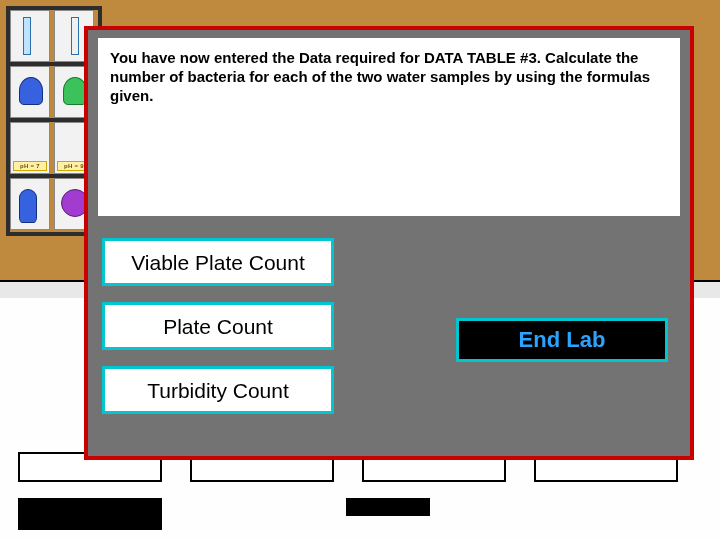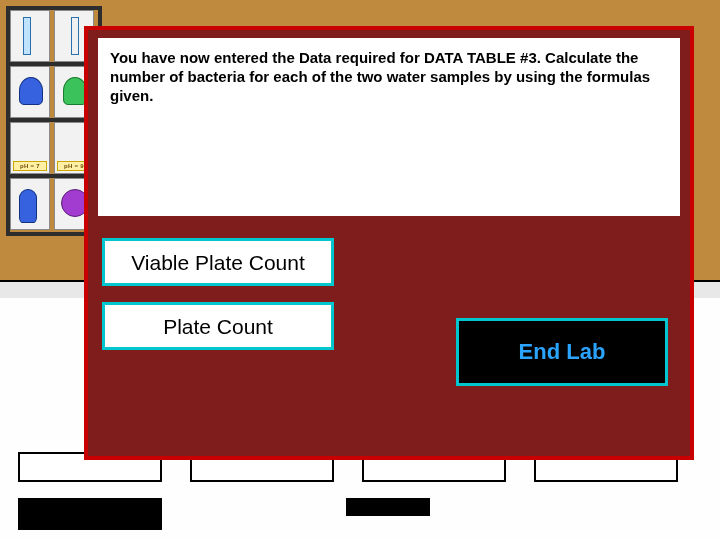--- a/index.html
+++ b/index.html
@@ -28,32 +28,32 @@
             font: bold 6px/9px Arial; color:#704e00; text-align:center; letter-spacing:.3px; }
 
   
   .slab  { position:absolute; height:30px; background:#fff; border:2px solid #000; }
   .slabT { top:452px; }
   .blackbox  { position:absolute; top:498px; left:18px;  width:144px; height:32px; background:#000; }
   .blackbox2 { position:absolute; top:498px; left:346px; width:84px;  height:18px; background:#000; }
 
   
   .panel { position:absolute; left:84px; top:26px; width:610px; height:434px;
-           background:#7f1d1d; border:4px solid #c90000; }
+           background:#737373; border:4px solid #c90000; }
   .msgbox { position:absolute; left:10px; top:8px; right:10px; height:178px;
             background:#fff; padding:10px 12px 8px 12px; }
   .msgbox p { font: bold 15px/19px Arial; color:#000; margin-bottom:14px; }
 
   .optcol { position:absolute; left:14px; top:208px; width:256px; }
   .optbtn { width:232px; height:48px; margin-bottom:16px;
             background:#fff; border:3px solid #00c7cf; display:flex;
             align-items:center; justify-content:center; cursor:pointer; }
   .optbtn span { font:21px/1 Arial; color:#000; }
 
-  .endbtn { position:absolute; right:22px; top:288px; width:212px; height:68px;
+  .endbtn { position:absolute; right:22px; top:288px; width:212px; height:44px;
             background:#000; border:3px solid #00c7cf; display:flex;
             align-items:center; justify-content:center; cursor:pointer; }
   .endbtn span { font: bold 22px/1 Arial; color:#2aa4ff; }
 </style>
 </head>
 <body>
 
 <div class="scene">
   <div class="wall"></div>
   <div class="counter-front"></div>
@@ -109,18 +109,21 @@
     <p>You have now entered the Data required for DATA TABLE #3. Calculate the number of bacteria for each of the two water samples by using the formulas given.</p>
   </div>
 
   <div class="optcol">
     <div class="optbtn">
       <span>Viable Plate Count</span>
     </div>
     <div class="optbtn">
       <span>Plate Count</span>
     </div>
+    <div class="optbtn">
+      <span>Turbidity Count</span>
+    </div>
   </div>
 
   <div class="endbtn">
     <span>End Lab</span>
   </div>
 </div>
 
 </body></html>

